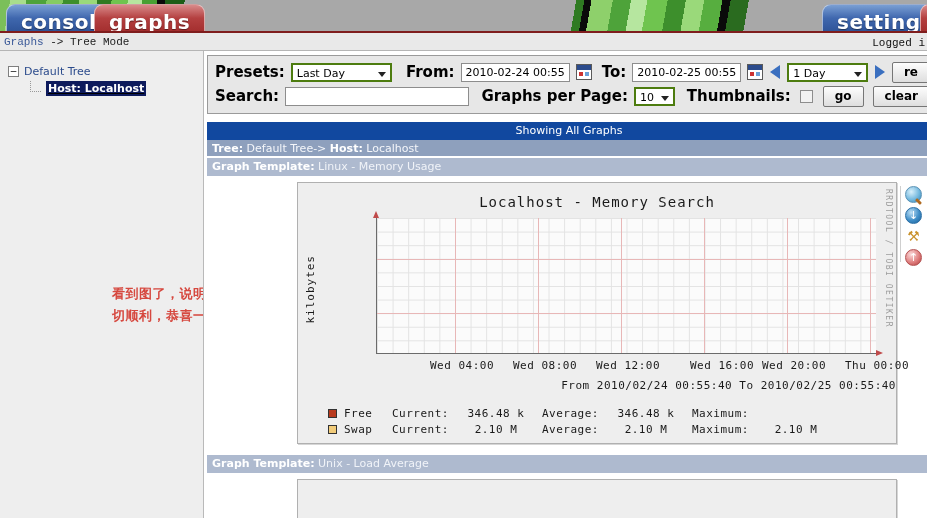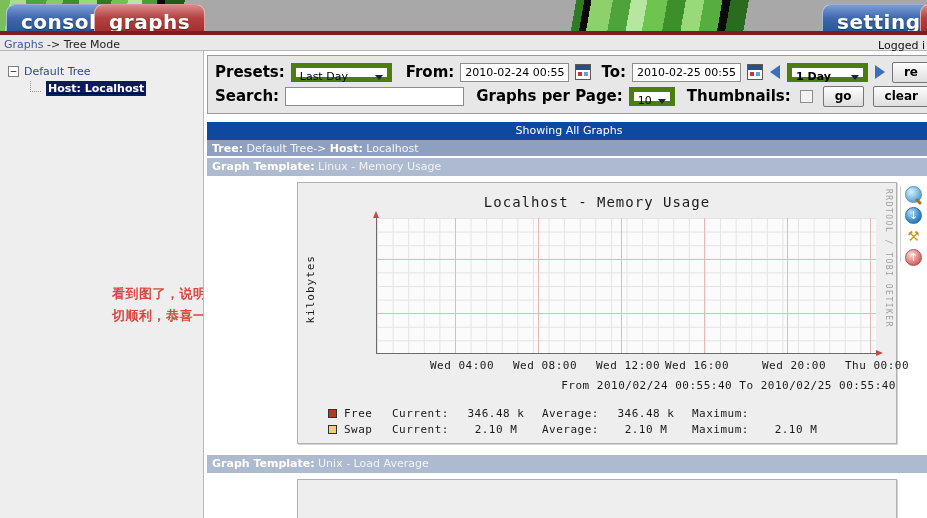--- a/index.html
+++ b/index.html
@@ -90,22 +90,23 @@
     left: 920px;
     background: linear-gradient(to bottom, #d98a8a 0%, #b44040 40%, #9c2626 100%);
     width: 30px;
   }
 
   
   #crumbbar {
     position: relative;
     width: 927px; height: 20px;
     background: #e9e9e9;
-    border-top: 4px solid #7f1d1d;
+    border-top: 2px solid #7f1d1d;
     border-bottom: 1px solid #b5b5b5;
+    font-family: Liberation Mono, monospace;
   }
   #crumb {
     position: absolute; left: 4px; top: 3px;
     font-size: 11px;
   }
   #crumb a { color: #3b5998; text-decoration: none; }
   #crumb .arrow { color: #222; }
   #crumb .mode { color: #222; }
   #logged {
     position: absolute; right: 2px; top: 4px;
@@ -194,37 +195,37 @@
     height: 24px;
     padding-left: 7px;
   }
   .flabel {
     font-size: 15px; font-weight: bold; color: #000;
     margin-right: 6px; white-space: nowrap;
   }
   .sel {
     position: relative;
     background: #fff;
-    border: 5px solid #4d7c0f;
+    border: 2px solid #4d7c0f;
     height: 19px;
     font-size: 11px;
     padding: 2px 18px 0 4px;
     color: #000;
     cursor: pointer;
     white-space: nowrap;
   }
   .sel .caret {
     position: absolute; right: 4px; top: 7px;
     width: 0; height: 0;
     border-left: 4px solid transparent;
     border-right: 4px solid transparent;
     border-top: 5px solid #222;
   }
   #preset-sel { width: 125px; }
-  #interval-sel { width: 98px; font-weight: bold; }
+  #interval-sel { width: 98px; }
   #perpage-sel { width: 48px; }
   .txtbox {
     background: #fff;
     border: 1px solid #8d8d8d;
     height: 19px;
     font-size: 11px;
     padding: 2px 4px 0 4px;
     color: #000;
     white-space: nowrap;
   }
@@ -625,21 +626,21 @@
     </div>
 
     <div class="tpl-bar">
       <b>Graph Template:</b>
       <span class="v">Linux - Memory Usage</span>
     </div>
 
     <div class="graph-block">
       <div class="graph-inner">
 
-        <div class="g-title">Localhost - Memory Usage</div>
+        <div class="g-title">Localhost - Memory Search</div>
         <div class="g-watermark">RRDTOOL / TOBI OETIKER</div>
         <div class="g-ylabel">kilobytes</div>
 
         <div class="g-plot">
           <div class="g-major-v" style="left:78px"></div>
           <div class="g-major-v" style="left:161px"></div>
           <div class="g-major-v" style="left:244px"></div>
           <div class="g-major-v" style="left:327px"></div>
           <div class="g-major-v" style="left:410px"></div>
           <div class="g-major-v" style="left:493px"></div>
@@ -648,21 +649,21 @@
         </div>
 
         <div class="g-axis-arrow-up"></div>
         <div class="g-axis-arrow-right"></div>
 
 
         <div class="g-xticks">
           <div class="g-xtick" style="left:78px">Wed 04:00</div>
           <div class="g-xtick" style="left:161px">Wed 08:00</div>
           <div class="g-xtick" style="left:244px">Wed 12:00</div>
-          <div class="g-xtick" style="left:313px">Wed 16:00</div>
+          <div class="g-xtick" style="left:338px">Wed 16:00</div>
           <div class="g-xtick" style="left:410px">Wed 20:00</div>
           <div class="g-xtick" style="left:493px">Thu 00:00</div>
         </div>
 
         <div class="g-range">From 2010/02/24 00:55:40 To 2010/02/25 00:55:40</div>
 
         <div class="g-legend">
           <div class="legend-row">
             <div class="sw" style="background:#b83a1e"></div>
             <span class="lg-name">Free</span>

